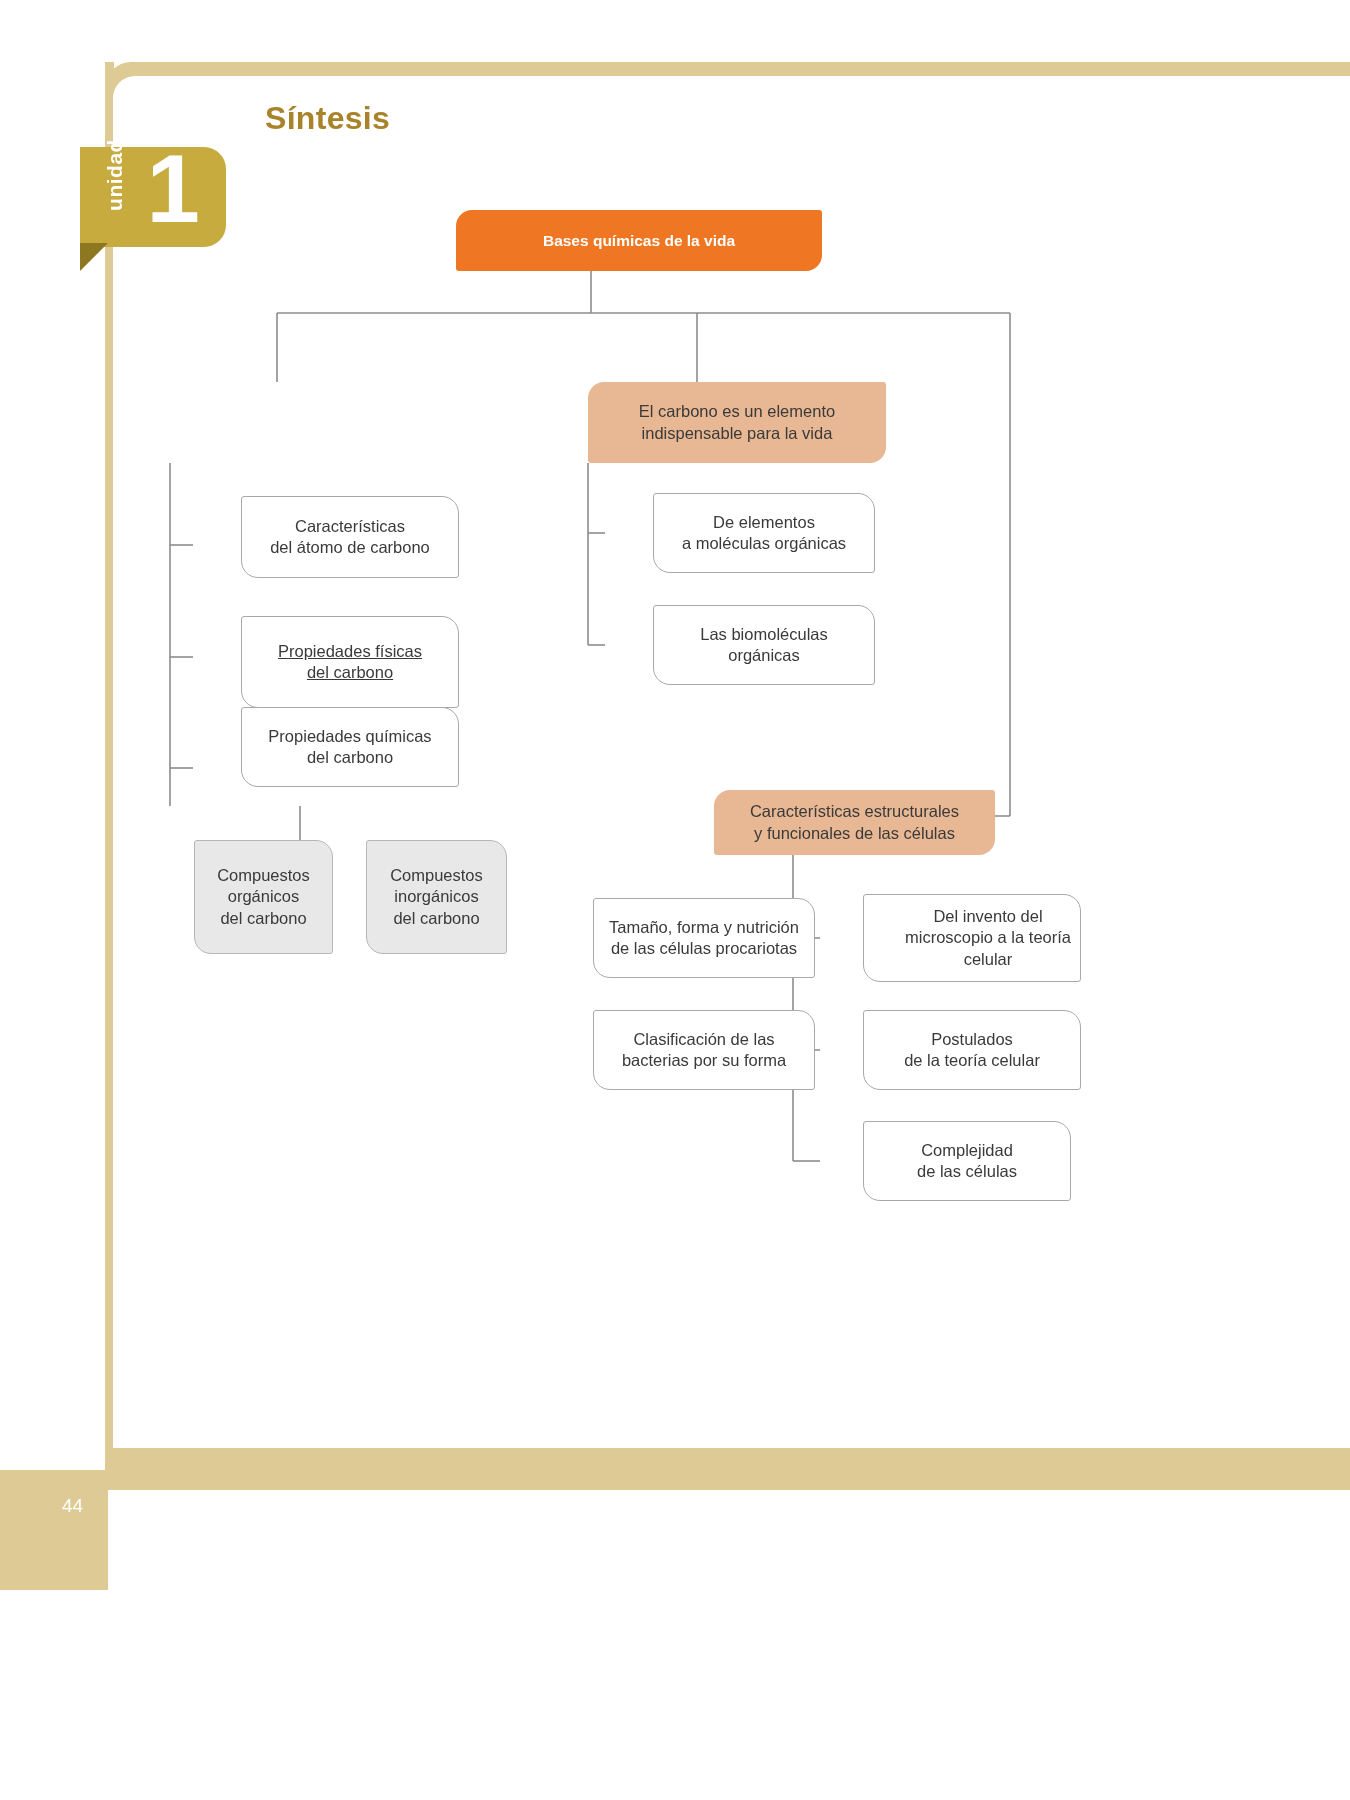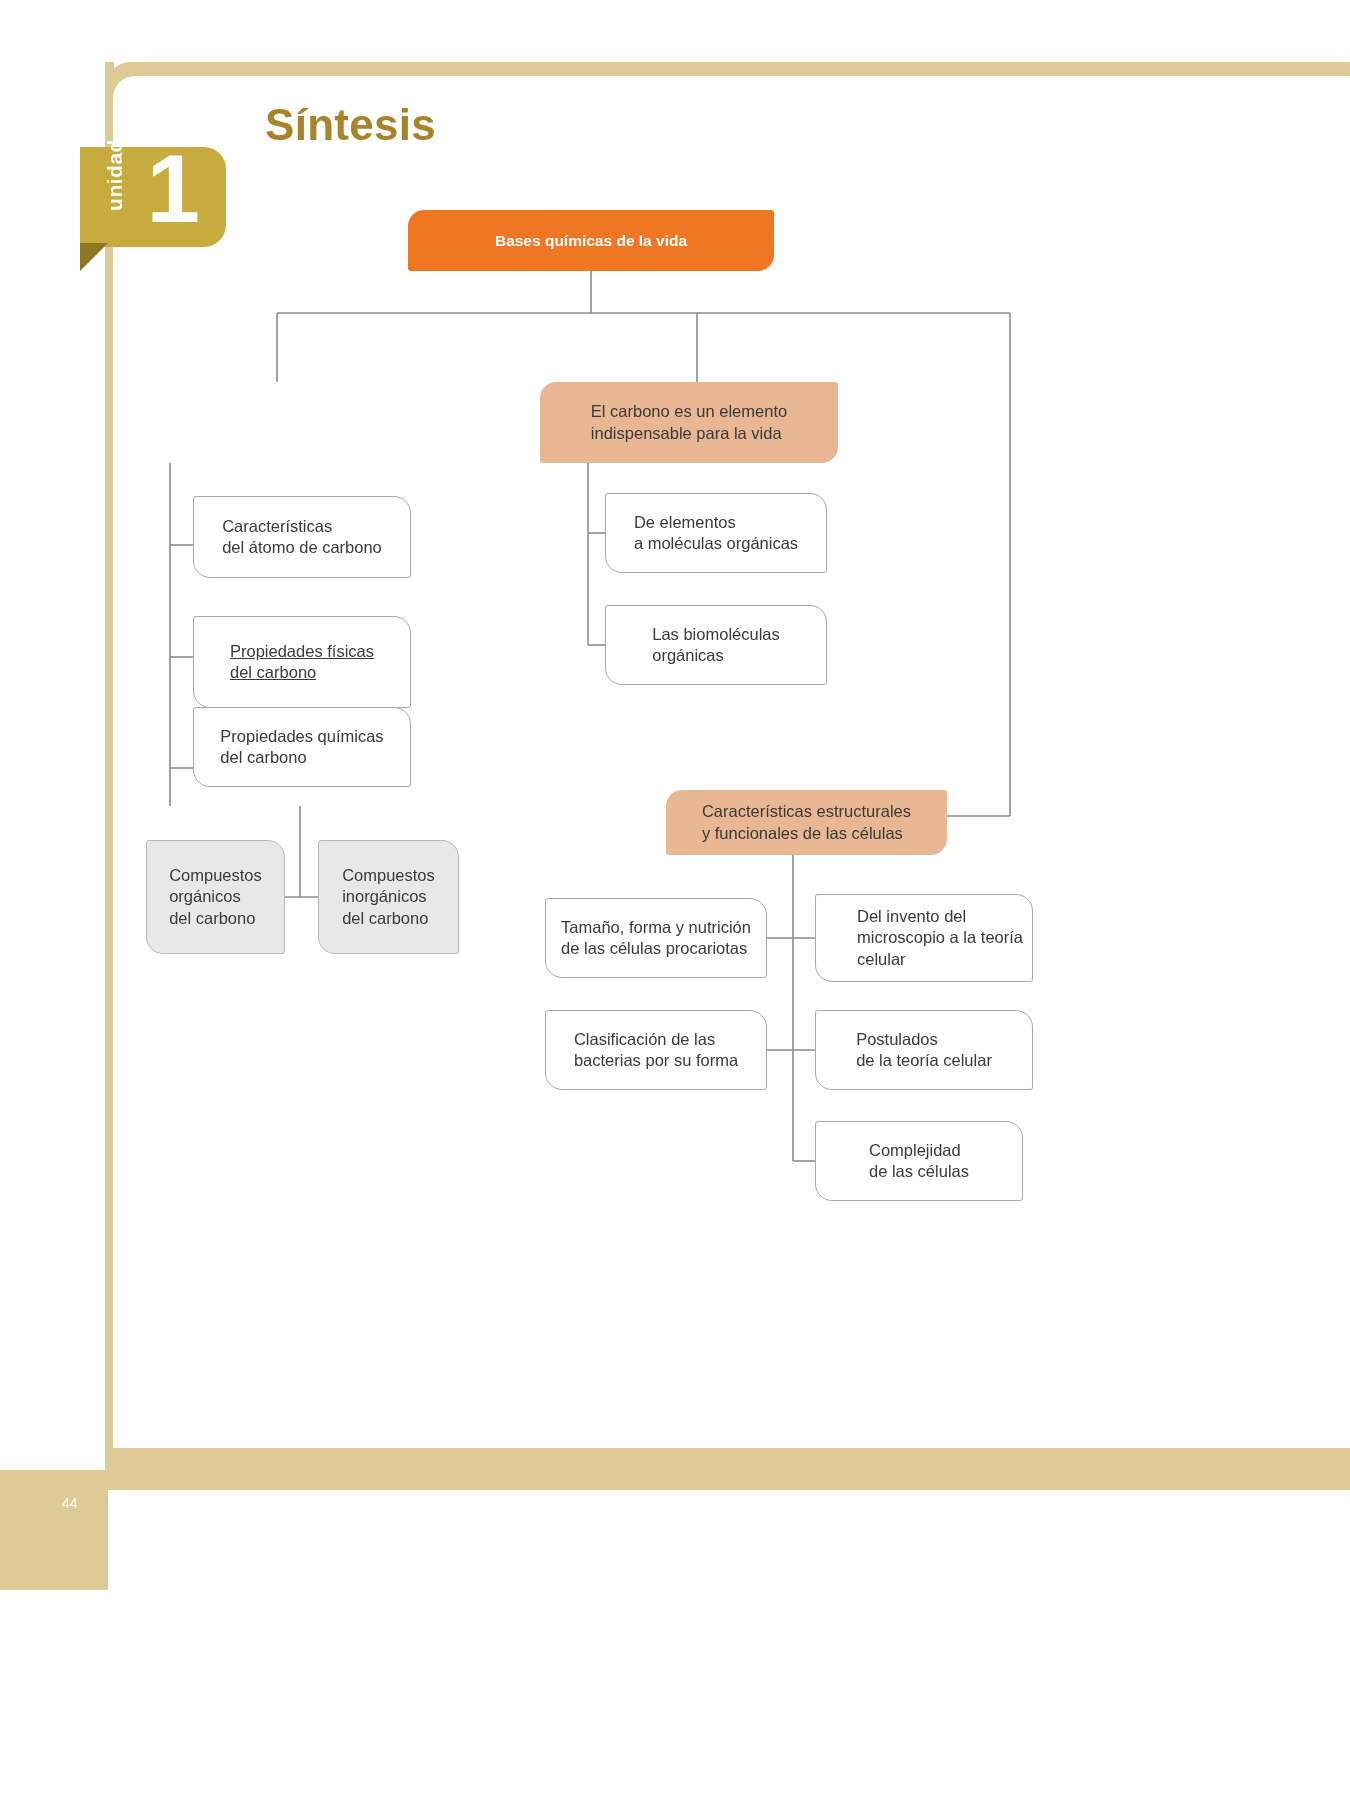--- a/index.html
+++ b/index.html
@@ -56,45 +56,46 @@
   }
   .tab-fold{
     position:absolute;left:80px;top:243px;width:0;height:0;
     border-left:28px solid #8d7821;
     border-bottom:28px solid transparent;
   }
 
   
   .page-title{
     position:absolute;left:265px;top:100px;
-    font-size:44px;font-weight:bold;color:#a8832a;
+    font-size:32px;font-weight:bold;color:#a8832a;
     letter-spacing:.3px;
   }
 
   
   .folio{
     position:absolute;left:0;top:1470px;width:108px;height:120px;
     background:#ddca94;
   }
   .folio span{
     position:absolute;left:62px;top:25px;
-    color:#ffffff;font-size:14px;
+    color:#ffffff;font-size:19px;
   }
 
   
   #map{position:absolute;left:0;top:0;width:1350px;height:1800px;}
   svg.lines{position:absolute;left:0;top:0;width:1350px;height:1800px;pointer-events:none;}
 
   .node{
     position:absolute;
     box-sizing:border-box;
     display:flex;align-items:center;justify-content:center;
-    text-align:left;
+    text-align:center;
     line-height:1.28;
     white-space:pre-line;
+    margin-left:48px;
   }
 
   
   .n-root{
     background:#ef7622;color:#ffffff;font-weight:bold;font-size:15.5px;
     border-top-left-radius:16px;border-bottom-right-radius:16px;
     border-top-right-radius:3px;border-bottom-left-radius:3px;
   }
   
   .n-head{

